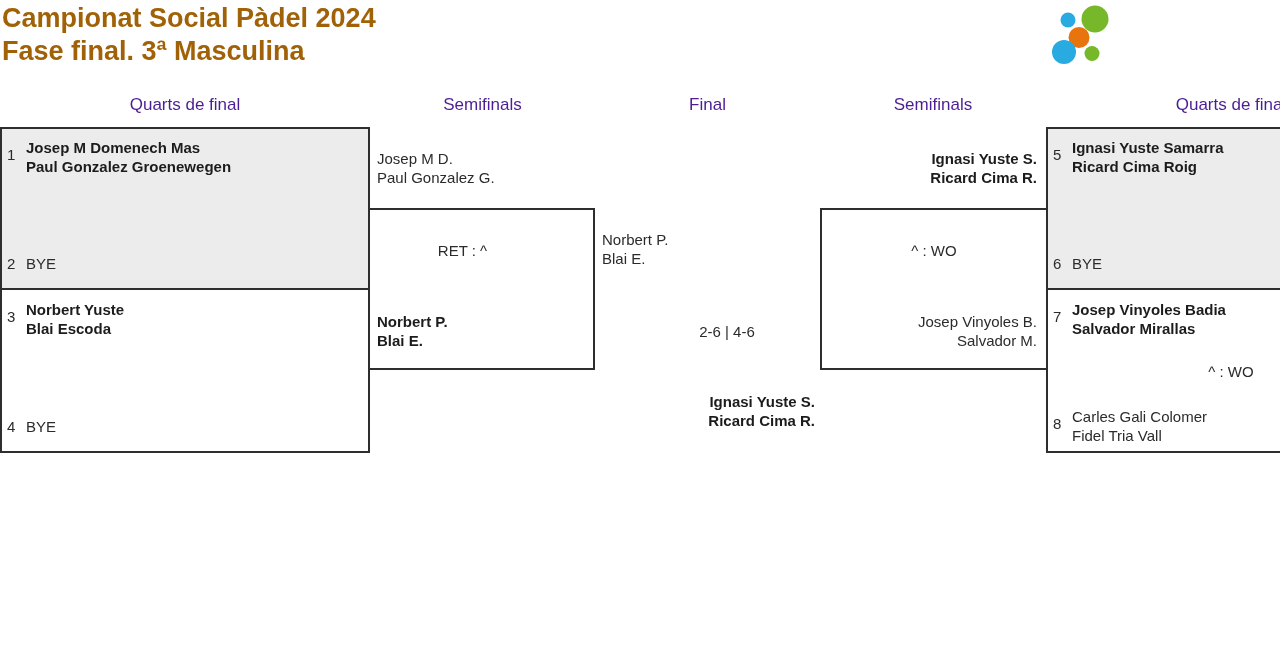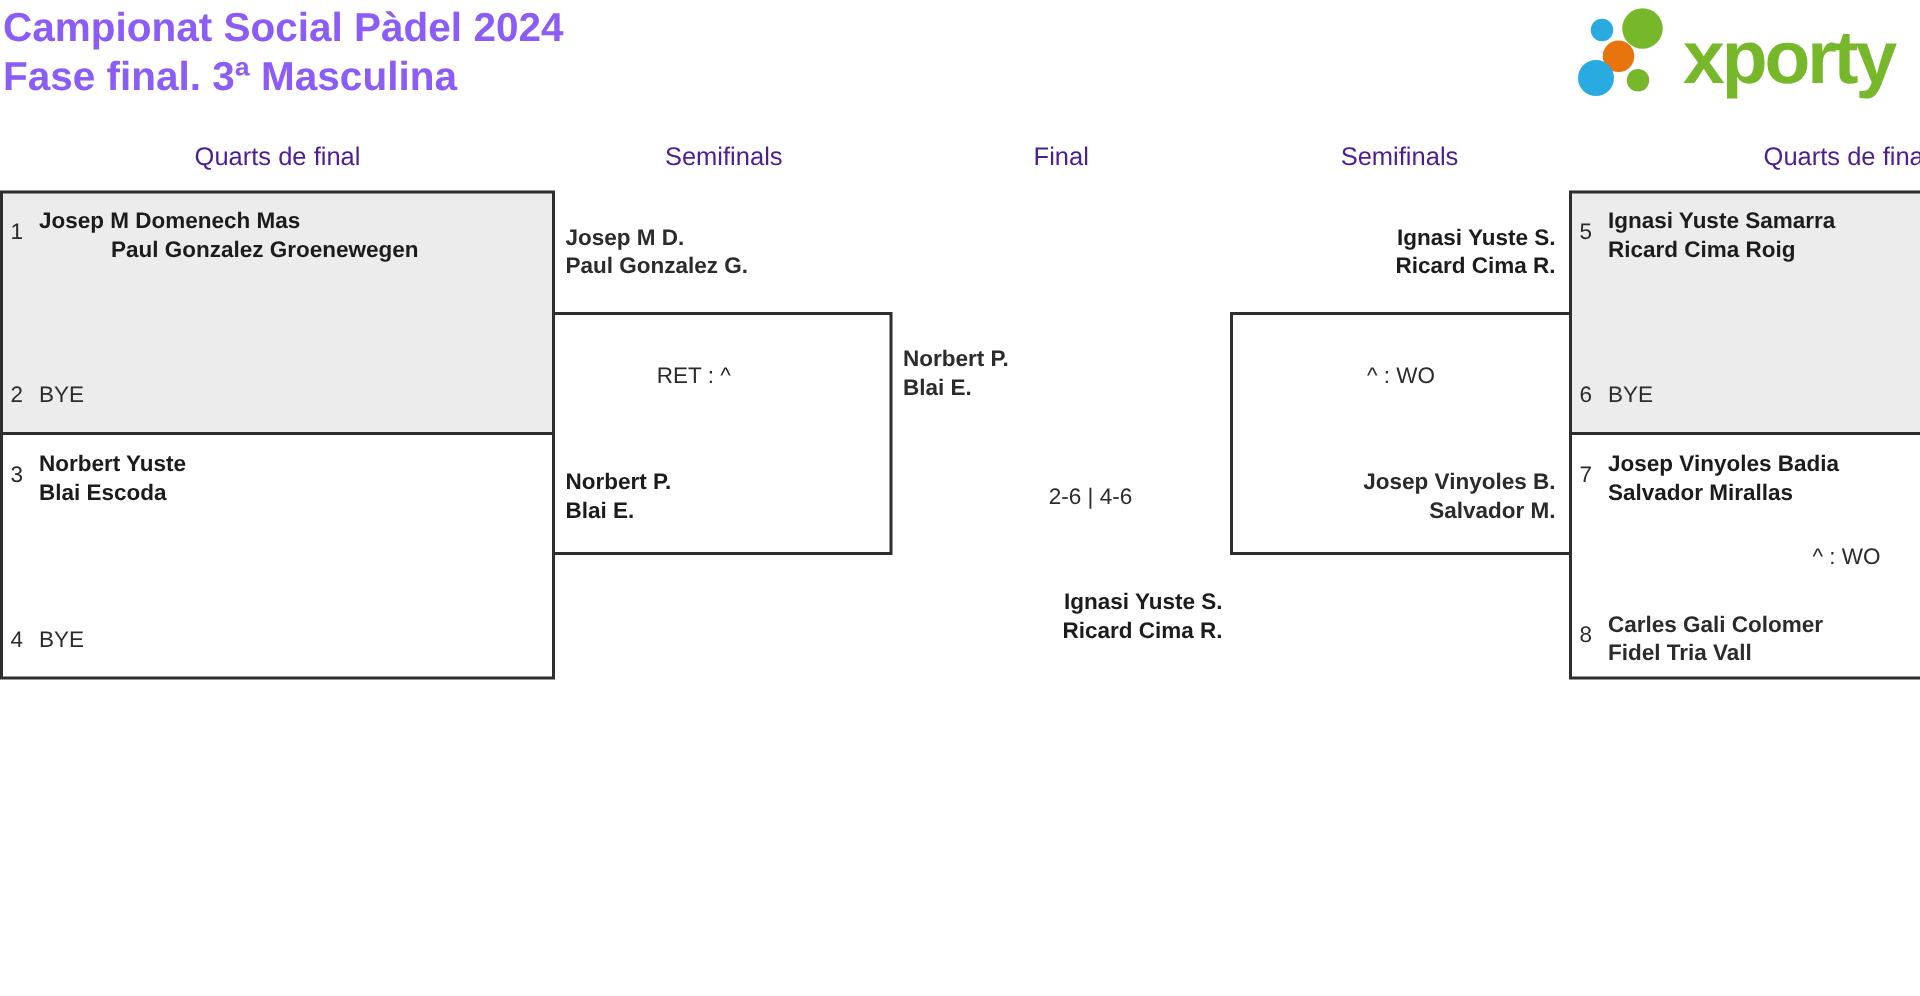--- a/index.html
+++ b/index.html
@@ -2,26 +2,26 @@
 <html><head>
 <meta charset="utf-8">
 <style>
   html,body{margin:0;padding:0;}
   body{
     width:1280px;height:664px;position:relative;overflow:hidden;
     background:#ffffff;color:#1c1c1c;
     font-family:"Liberation Sans", sans-serif;
   }
   .abs{position:absolute;white-space:nowrap;}
-  .title{font-size:27px;font-weight:bold;line-height:34px;color:#8b5cf6;}
+  .title{font-size:27px;font-weight:bold;line-height:34px;color:#a16207;}
   .round-header{font-size:17px;font-weight:500;color:#4c1d95;text-align:center;line-height:22px;}
   .box{position:absolute;box-sizing:border-box;border:2px solid #2e2e2e;background:#ffffff;}
   .box.shaded{background:#ececec;}
   .name{font-size:15px;font-weight:bold;line-height:19px;color:#1c1c1c;}
-  .name.light{font-weight:bold;color:#2b2b2b;}
+  .name.light{font-weight:normal;color:#2b2b2b;}
   .num{font-size:15px;font-weight:normal;line-height:19px;color:#2b2b2b;}
   .bye{font-size:15px;font-weight:normal;line-height:19px;color:#2b2b2b;}
   .score{font-size:15px;font-weight:normal;line-height:19px;color:#2b2b2b;text-align:center;}
   .ralign{text-align:right;}
   .wordmark{
     font-size:50px;font-weight:bold;letter-spacing:-2px;line-height:56px;
     color:#76B82A;
   }
 </style>
 </head>
@@ -31,39 +31,38 @@
 <div class="abs title" style="left:2px;top:34px;">Fase final. 3ª Masculina</div>
 
 <div class="abs" style="left:1045px;top:4px;width:235px;height:72px;">
   <svg width="82" height="66" viewBox="0 0 82 66" style="position:absolute;left:0;top:0;">
     <circle cx="23" cy="16" r="7.5" fill="#29ABE2"></circle>
     <circle cx="50" cy="15" r="13.5" fill="#76B82A"></circle>
     <circle cx="34" cy="33.5" r="10.5" fill="#E8740E"></circle>
     <circle cx="19" cy="48" r="12" fill="#29ABE2"></circle>
     <circle cx="47" cy="49.5" r="7.5" fill="#76B82A"></circle>
   </svg>
-  <div class="abs wordmark" style="left:77px;top:6px;">xporty</div>
 </div>
 
 <div class="abs round-header" style="left:0;top:94px;width:370px;">Quarts de final</div>
 <div class="abs round-header" style="left:370px;top:94px;width:225px;">Semifinals</div>
 <div class="abs round-header" style="left:595px;top:94px;width:225px;">Final</div>
 <div class="abs round-header" style="left:820px;top:94px;width:226px;">Semifinals</div>
 <div class="abs round-header" style="left:1046px;top:94px;width:370px;">Quarts de final</div>
 
 <div class="box shaded" style="left:0;top:127px;width:370px;height:163px;"></div>
 <div class="box" style="left:0;top:288px;width:370px;height:165px;"></div>
 <div class="box" style="left:368px;top:208px;width:227px;height:162px;"></div>
 <div class="box" style="left:820px;top:208px;width:228px;height:162px;"></div>
 <div class="box shaded" style="left:1046px;top:127px;width:370px;height:163px;"></div>
 <div class="box" style="left:1046px;top:288px;width:370px;height:165px;"></div>
 
 <div class="abs num" style="left:7px;top:145px;">1</div>
 <div class="abs name" style="left:26px;top:138px;">Josep M Domenech Mas</div>
-<div class="abs name" style="left:26px;top:157px;margin-left:48px;">Paul Gonzalez Groenewegen</div>
+<div class="abs name" style="left:26px;top:157px;">Paul Gonzalez Groenewegen</div>
 <div class="abs num" style="left:7px;top:254px;">2</div>
 <div class="abs bye" style="left:26px;top:254px;">BYE</div>
 
 <div class="abs num" style="left:7px;top:307px;">3</div>
 <div class="abs name" style="left:26px;top:300px;">Norbert Yuste</div>
 <div class="abs name" style="left:26px;top:319px;">Blai Escoda</div>
 <div class="abs num" style="left:7px;top:417px;">4</div>
 <div class="abs bye" style="left:26px;top:417px;">BYE</div>
 
 <div class="abs name light" style="left:377px;top:149px;">Josep M D.</div>

